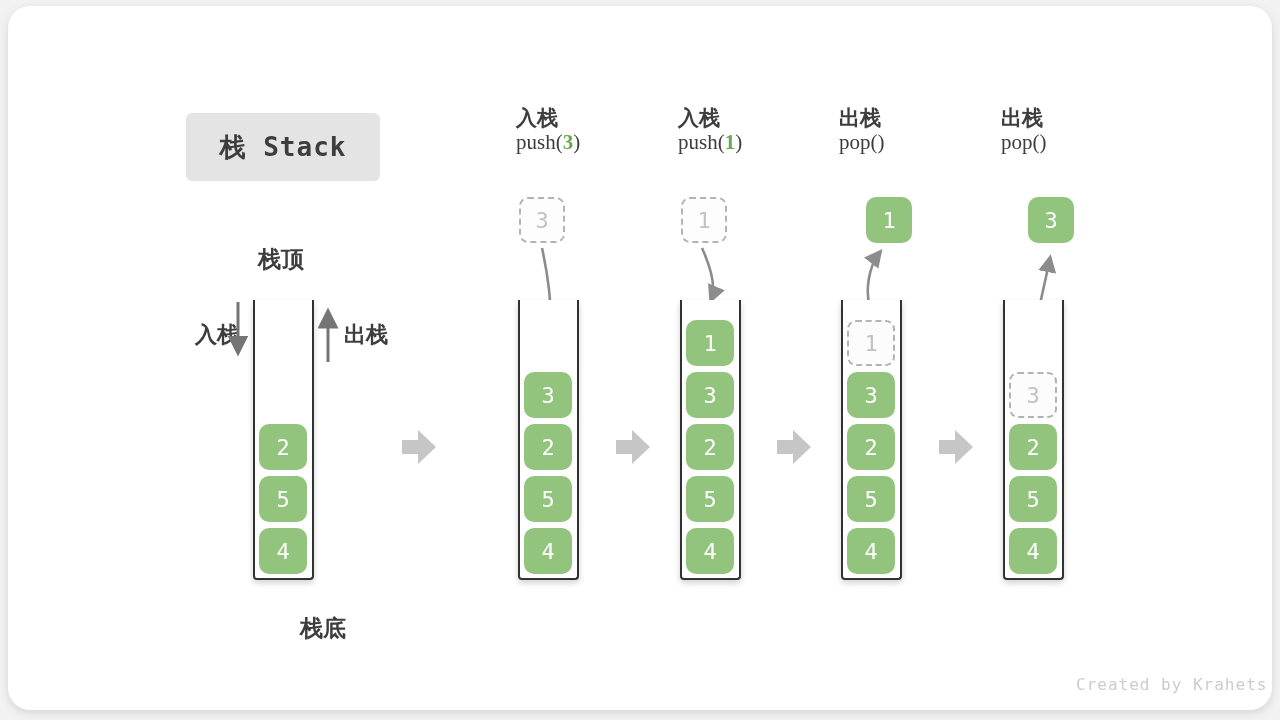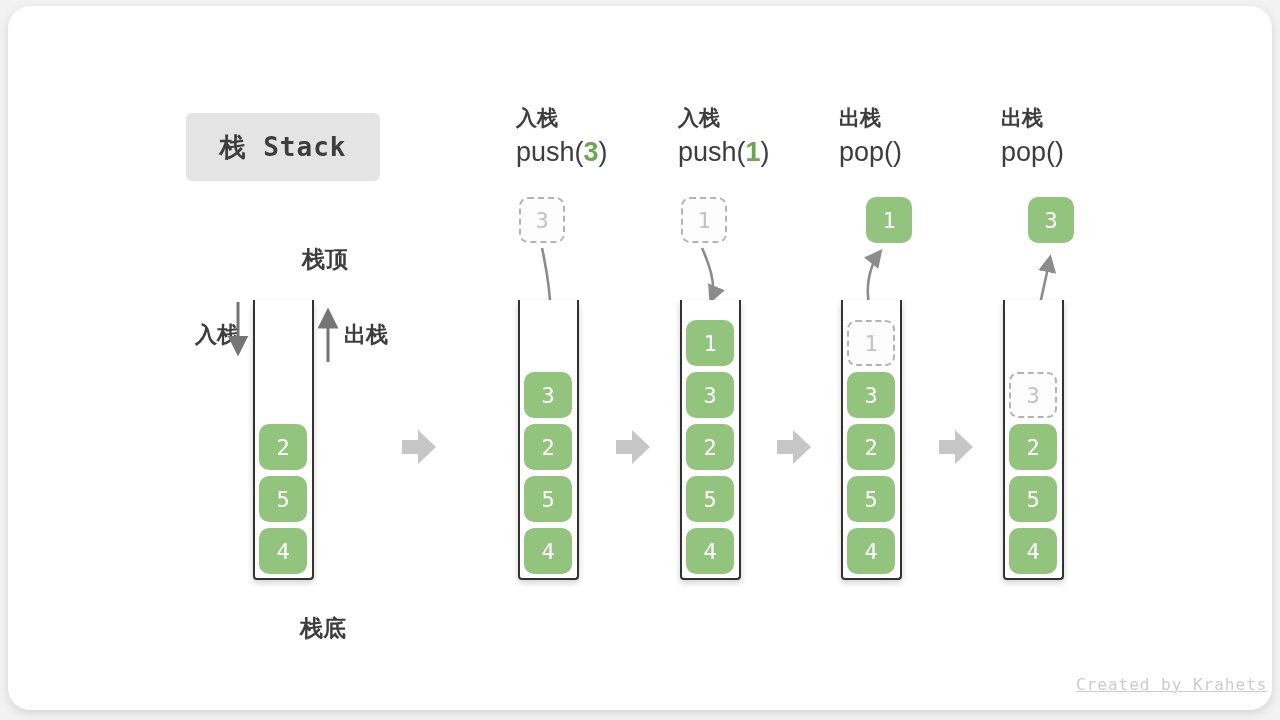--- a/index.html
+++ b/index.html
@@ -28,22 +28,22 @@
   .lbl{
     position:absolute;color:#3d3d3d;font-weight:700;
     font-size:23px;white-space:nowrap;
   }
   .side-lbl{font-size:22px;}
   .col-header{position:absolute;width:150px;}
   .col-header .h-zh{
     font-weight:700;font-size:21px;color:#3d3d3d;line-height:24px;
   }
   .col-header .h-code{
-    font-family:Liberation Sans, sans-serif;font-size:27px;color:#3d3d3d;
-    margin-top:10px;line-height:24px;font-weight:500;white-space:nowrap;
+    font-family:Liberation Serif, serif;font-size:21px;color:#3d3d3d;
+    line-height:24px;font-weight:500;white-space:nowrap;
   }
   .h-arg{color:#6aa84f;font-weight:700;}
   .stack{
     position:absolute;width:61px;height:280px;
     background:#ffffff;
     border-left:2px solid #323232;
     border-right:2px solid #323232;
     border-bottom:2px solid #323232;
     border-radius:0 0 4px 4px;
     box-shadow:0 3px 6px rgba(0,0,0,0.18);
@@ -72,34 +72,34 @@
     background:#fdfdfd;border:2px dashed #b3b3b3;color:#c2c2c2;border-radius:9px;
   }
   .float-box.solid{
     background:#93c47d;color:#ffffff;
   }
   .step-arrow{position:absolute;width:34px;height:36px;}
   .overlay{position:absolute;inset:0;pointer-events:none;}
   .watermark{
     position:absolute;left:1076px;top:675px;
     font-family:"DejaVu Sans Mono",monospace;
-    font-size:16px;color:#cccccc;letter-spacing:1px;text-decoration:underline;
+    font-size:16px;color:#cccccc;letter-spacing:1px;
   }
 </style>
 </head>
 <body>
 
 <div class="card"></div>
 <div class="canvas">
 
   <div class="title-box">
     <span>栈 Stack</span>
   </div>
 
-  <div class="lbl" style="left:258px;top:244px;margin-left:44px;">栈顶</div>
+  <div class="lbl" style="left:258px;top:244px;">栈顶</div>
   <div class="lbl side-lbl" style="left:195px;top:320px;">入栈</div>
   <div class="lbl side-lbl" style="left:344px;top:320px;">出栈</div>
   <div class="lbl" style="left:256px;top:613px;margin-left:44px;">栈底</div>
 
   <svg class="overlay" width="1280" height="720" viewBox="0 0 1280 720">
     <defs>
       <marker id="ah-gray" markerWidth="9" markerHeight="9" refX="5.5" refY="3.5" orient="auto">
         <path d="M0,0 L7,3.5 L0,7 z" fill="#8c8c8c"></path>
       </marker>
       <marker id="ah-dark" markerWidth="9" markerHeight="9" refX="5.5" refY="3.5" orient="auto">

